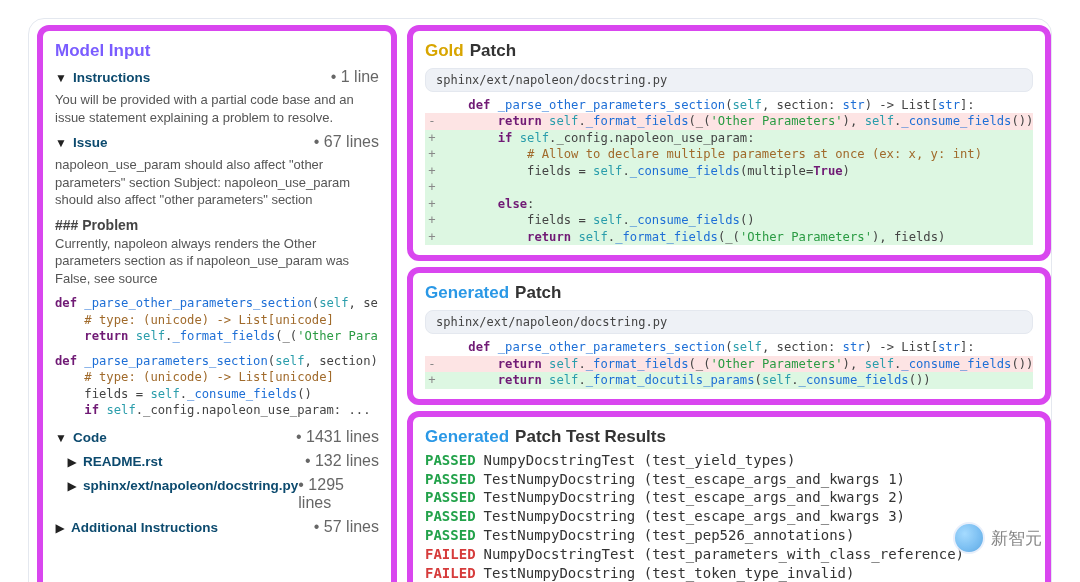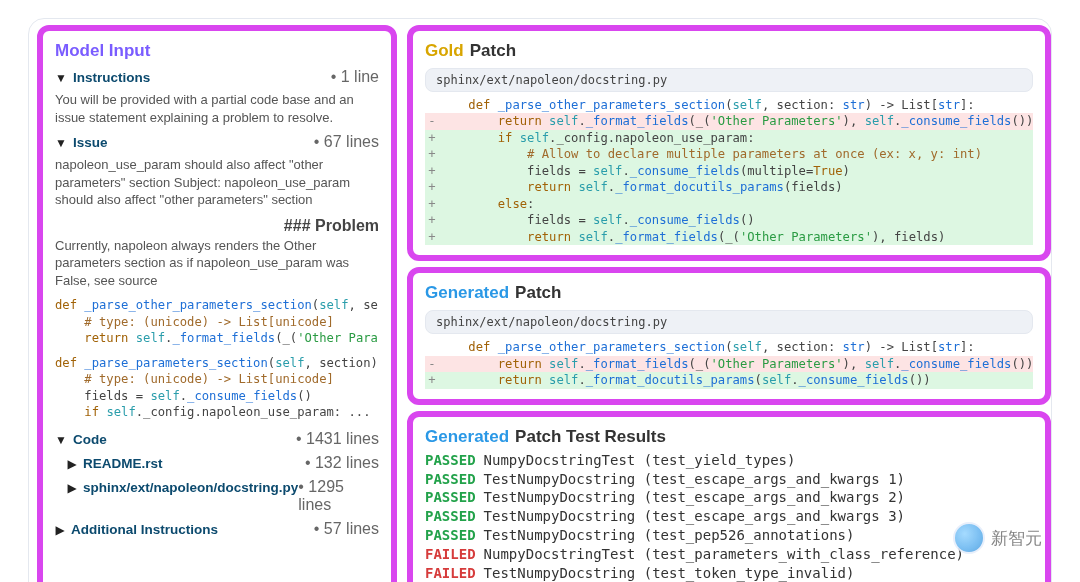--- a/index.html
+++ b/index.html
@@ -69,23 +69,22 @@
 
   .body-text {
     color: #555;
     line-height: 1.35;
     font-size: 13px;
     padding: 2px 0 4px 0;
   }
   .sub-h {
     color: #444;
     font-weight: 700;
-    font-size: 16px;
+    font-size: 14px;
     padding-top: 4px;
-    text-align: right;
   }
 
   
   .code {
     font-family: ui-monospace, Menlo, Consolas, monospace;
     font-size: 12.2px;
     line-height: 1.35;
     white-space: pre;
     overflow: hidden;
   }
@@ -99,21 +98,21 @@
     width: 14px;
     flex: 0 0 14px;
     text-align: center;
     color: #888;
   }
   .diff-del  { background: #fde4e4; }
   .diff-add  { background: #ddf7e2; }
   .diff-ctx  { background: transparent; }
 
   
-  .kw   { color: #a16207; }   
+  .kw   { color: #701a75; font-weight: bold; }   
   .fn   { color: #1e6fd6; }   
   .self { color: #2a9dab; text-align: center; }   
   .str  { color: #2a9b43; }   
   .cmt  { color: #a06a2b; font-style: normal; }
   .op   { color: #444; }
 
   .test-line {
     display: flex;
     gap: 8px;
     font-family: ui-monospace, Menlo, Consolas, monospace;
@@ -255,21 +254,21 @@
               <div class="diff-line diff-add">
                 <span class="diff-gutter">+</span>
                 <span class="code"><span>            </span><span><span class="cmt"># Allow to declare multiple parameters at once (ex: x, y: int)</span></span></span>
               </div>
               <div class="diff-line diff-add">
                 <span class="diff-gutter">+</span>
                 <span class="code"><span>            </span><span><span class="op">fields = </span><span class="self">self</span><span class="op">.</span><span class="fn">_consume_fields</span><span class="op">(multiple=</span><span class="kw">True</span><span class="op">)</span></span></span>
               </div>
               <div class="diff-line diff-add">
                 <span class="diff-gutter">+</span>
-                <span class="code"><span>            </span><span><span class="kw">return </span><span class="self">self</span><span class="op">.</span><span class="fn">_format_docutils_params</span><span class="op">(fields)</span></span></span>
+                <span class="code"><span>            </span></span>
               </div>
               <div class="diff-line diff-add">
                 <span class="diff-gutter">+</span>
                 <span class="code"><span>        </span><span><span class="kw">else</span><span class="op">:</span></span></span>
               </div>
               <div class="diff-line diff-add">
                 <span class="diff-gutter">+</span>
                 <span class="code"><span>            </span><span><span class="op">fields = </span><span class="self">self</span><span class="op">.</span><span class="fn">_consume_fields</span><span class="op">()</span></span></span>
               </div>
               <div class="diff-line diff-add">

